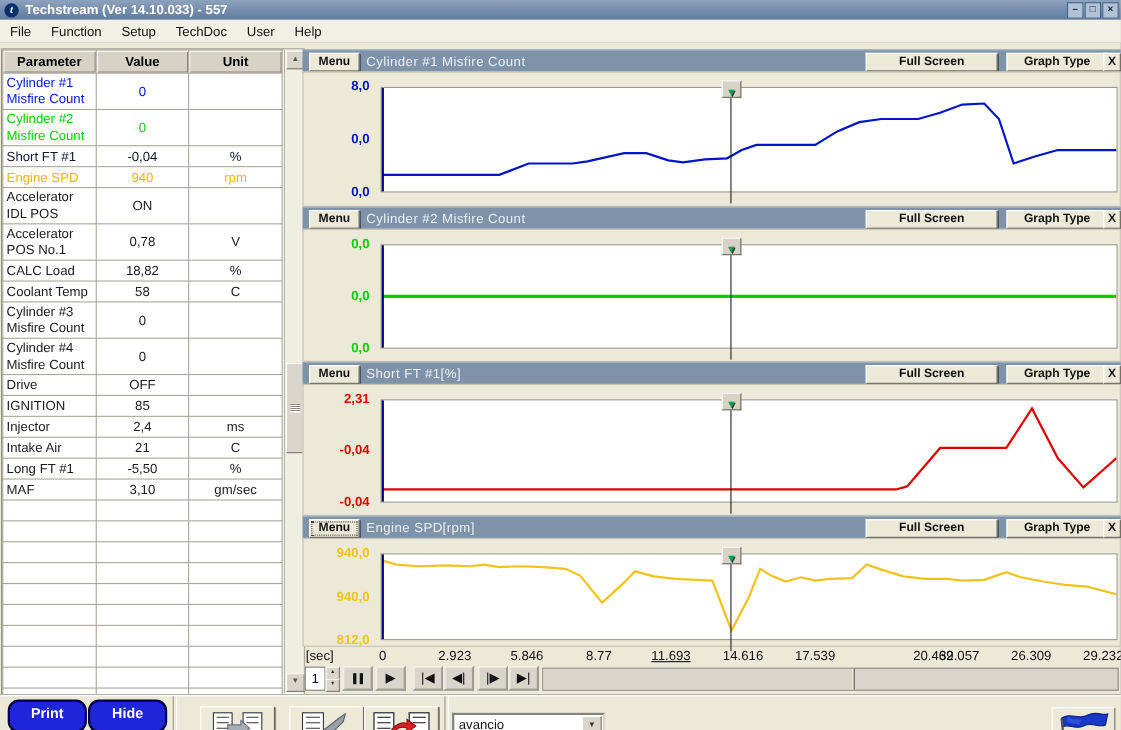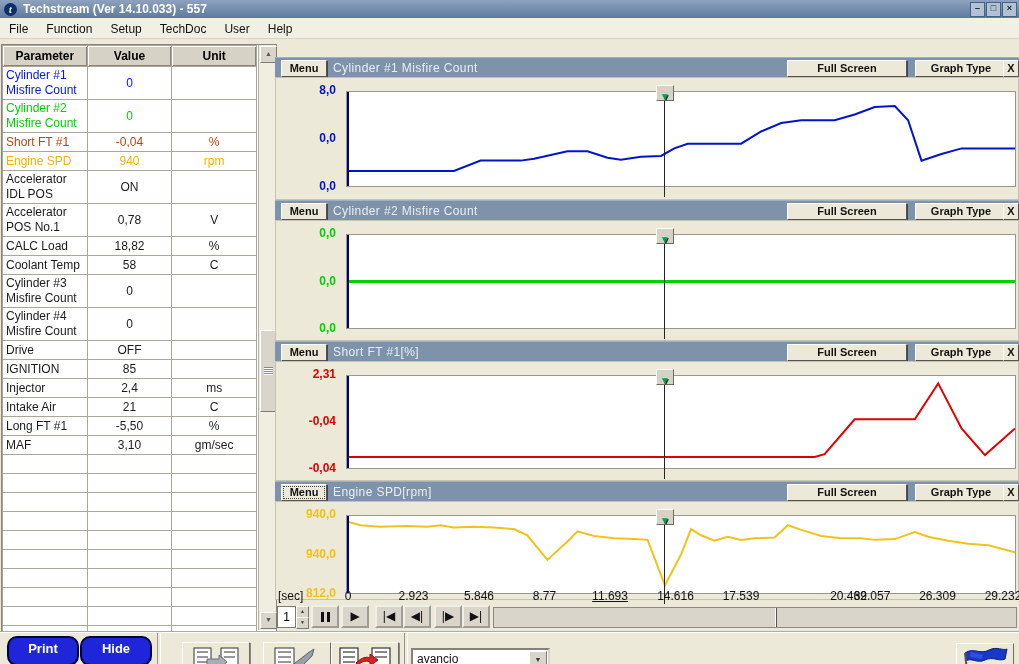--- a/index.html
+++ b/index.html
@@ -24,39 +24,39 @@
   
   .left-panel{position:absolute;left:1px;top:44px;width:274px;height:587px;background:#fff;
     border:1px solid #8a8578;}
   table.params{border-collapse:collapse;table-layout:fixed;width:255px;}
   table.params td,table.params th{border:1px solid #aaa69a;font-size:12px;overflow:hidden;}
   table.params th{background:#d6d2c6;height:18px;font-weight:bold;
     box-shadow:inset 1px 1px 0 #fff, inset -1px -1px 0 #8a8578;}
   td.p-name{width:126px;padding:1px 3px;line-height:15px;height:16px;}
   td.p-val{width:66px;text-align:center;}
   td.p-unit{width:55px;text-align:center;}
-  .c-blue{color:#0014e6;} .c-green{color:#00d200;} .c-red{color:#c2410c;}
+  .c-blue{color:#0014e6;} .c-green{color:#00d200;} .c-red{color:#0f172a;}
   .c-yellow{color:#f0b400;} .c-black{color:#1a1a1a;}
   tr.empty td{height:16px;}
 
   
   .v-scroll{position:absolute;right:0;top:0;width:17px;height:585px;background:#f0ede1;
     border-left:1px solid #b5b1a4;}
   .sb-btn{position:absolute;left:1px;width:15px;height:15px;background:#d9d5ca;
     border:1px solid;border-color:#fff #7f7b6f #7f7b6f #fff;font-size:7px;color:#555;
     text-align:center;line-height:14px;}
   .sb-up{top:1px;} .sb-down{bottom:1px;}
   .sb-thumb{position:absolute;left:1px;top:285px;width:15px;height:80px;background:#d9d5ca;
     border:1px solid;border-color:#fff #7f7b6f #7f7b6f #fff;}
   .sb-grip{position:absolute;left:3px;top:36px;width:9px;height:8px;
     background:repeating-linear-gradient(to bottom,#8c887c 0 1px,#fff 1px 2px);}
 
   
   .graphs{position:absolute;left:275px;top:45px;width:744px;height:586px;}
-  .panel{position:absolute;left:0;width:744px;margin-top:12px;}
+  .panel{position:absolute;left:0;width:744px;}
   #panel0{top:0;height:143px;} #panel1{top:143px;height:141px;}
   #panel2{top:284px;height:140px;} #panel3{top:424px;height:119px;}
   .g-header{position:absolute;top:0;left:0;right:0;height:20px;background:#7e93a9;
     border-top:1px solid #9fb0c2;border-bottom:1px solid #5f7488;}
   .g-title{position:absolute;left:58px;top:3px;color:#e9eef4;font-size:12px;letter-spacing:.4px;}
   .hbtn{position:absolute;top:2px;height:15px;line-height:15px;background:#ece9d8;
     border:1px solid;border-color:#fff #55534b #55534b #fff;box-shadow:1px 1px 0 #3c4a58;
     font-size:11px;font-weight:bold;color:#111;text-align:center;}
   .menu-btn{left:6px;width:44px;}
   .full-btn{left:512px;width:118px;}

